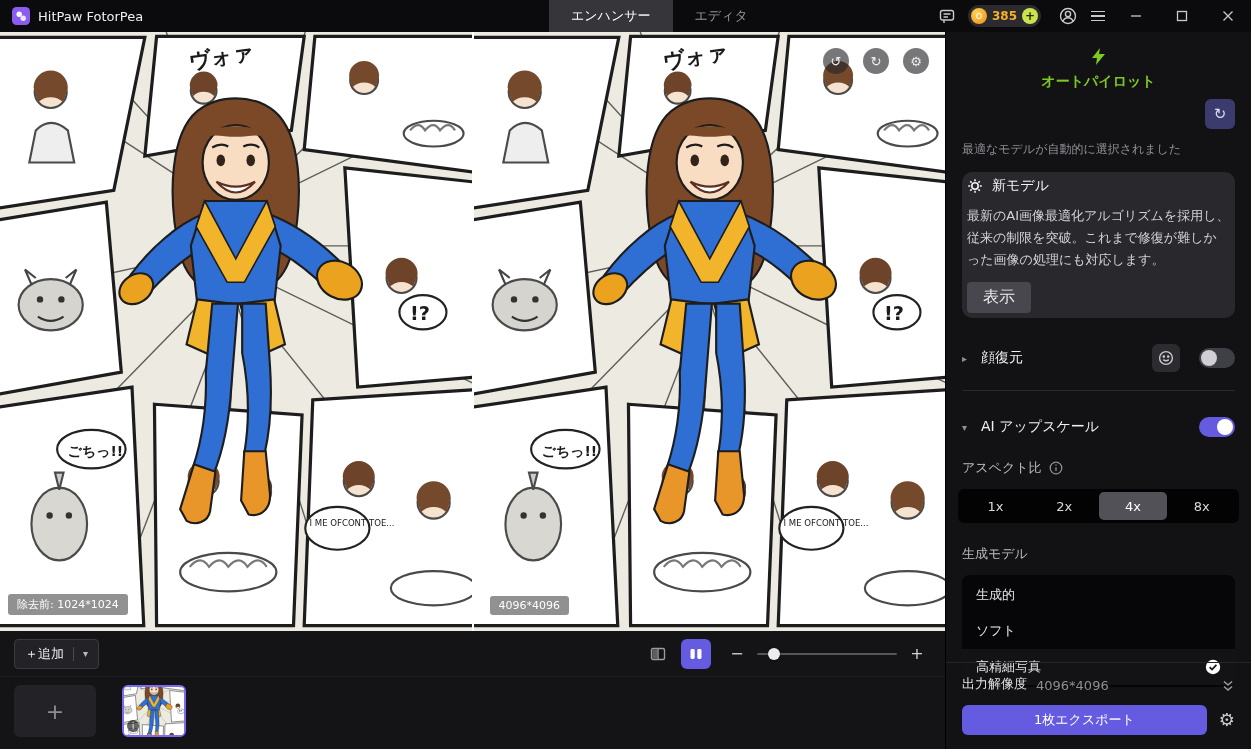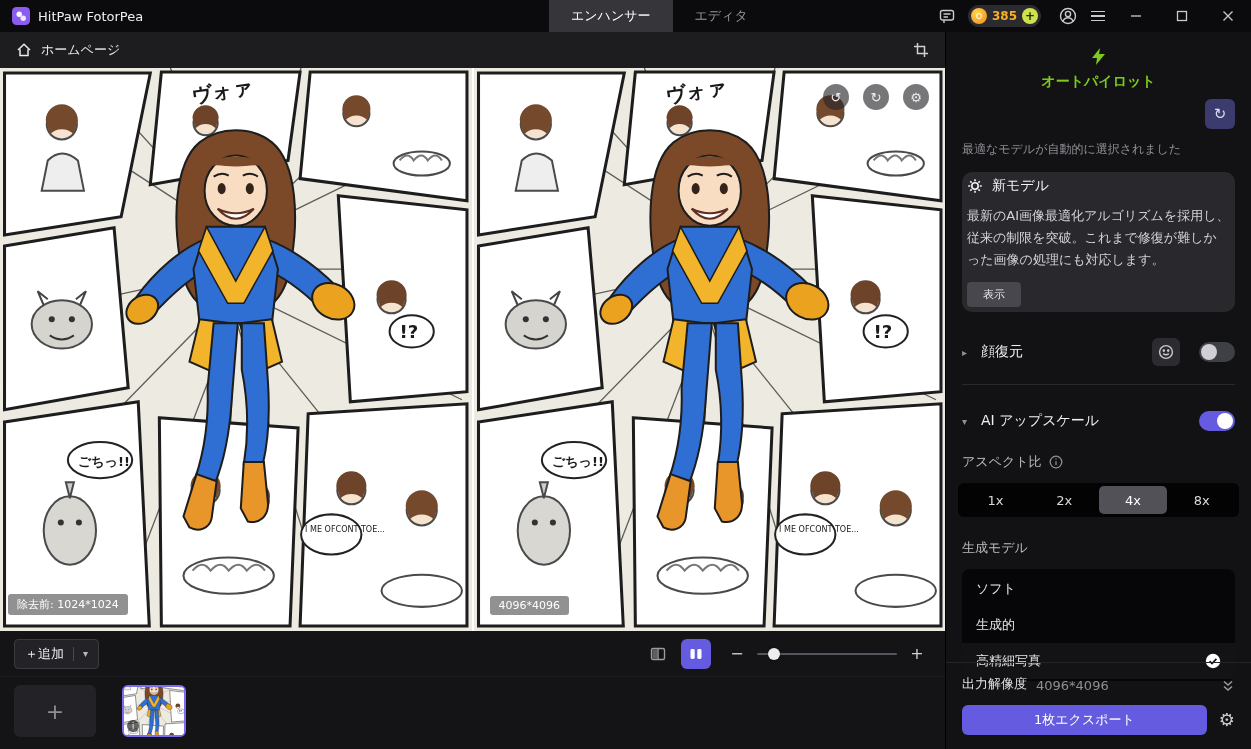--- a/index.html
+++ b/index.html
@@ -67,21 +67,21 @@
   
   .sidebar { flex:1; background:#121214; display:flex; flex-direction:column; border-left:1px solid #000; min-height:0; }
   .sb-scroll { flex:1; min-height:0; }
   .autopilot-row { display:flex; align-items:center; gap:8px; margin:16px 16px 0;flex-direction:column; }
   .autopilot-title { color:#7ec91e; font-size:14px; font-weight:600; }
   .refresh-btn { margin-left:auto; width:30px; height:30px; border-radius:6px; background:#3b3b6e; border:none; color:#dcdcf2; font-size:15px; cursor:pointer; display:flex; align-items:center; justify-content:center; }
   .autopilot-sub { margin:12px 16px 0; font-size:12px; color:#8e8e95; }
   .model-card { margin:14px 16px 0; background:#29292d; border-radius:10px; padding:5px; }
   .card-title-row { display:flex; align-items:center; gap:9px; color:#f2f2f4; font-size:14px; }
   .card-body { margin-top:10px; font-size:13px; line-height:1.68; color:#d2d2d7; }
-  .show-btn { margin-top:12px; background:#47474d; color:#ececef; border:none; border-radius:4px; padding:5px 16px; font-size:11px; cursor:pointer; }
+  .show-btn { margin-top:12px; background:#47474d; color:#ececef; border:none; border-radius:4px; padding:5px 16px; font-size:16px; cursor:pointer; }
   .section-row { display:flex; align-items:center; gap:9px; margin:26px 16px 0; cursor:pointer; }
   .tri { color:#8e8e95; font-size:10px; width:10px; }
   .sec-label { font-size:14px; color:#f0f0f3; }
   .smiley-btn { width:28px; height:28px; border-radius:6px; background:#2b2b30; border:none; color:#c9c9cf; display:flex; align-items:center; justify-content:center; cursor:pointer; margin-right:10px; }
   .toggle { width:36px; height:20px; border-radius:10px; background:#3f3f46; position:relative; cursor:pointer; flex:0 0 auto; }
   .toggle .knob { width:16px; height:16px; border-radius:50%; background:#cfcfd5; position:absolute; top:2px; left:2px; }
   .toggle.on { background:#655be0; }
   .toggle.on .knob { left:auto; right:2px; background:#ffffff; }
   .divider { height:1px; background:#28282d; margin:18px 16px 0; }
   .aspect-row { display:flex; align-items:center; gap:7px; margin:22px 16px 0; font-size:13px; color:#bcbcc3; }
@@ -262,35 +262,20 @@
             <path d="M1.5 1.5 L10.5 10.5 M10.5 1.5 L1.5 10.5" stroke="#c9c9ce" stroke-width="1.3"></path>
           </svg>
       </button>
     </div>
   </header>
 
   <div class="main">
 
     <div class="left-col">
 
-      <div class="breadcrumb">
-        <button class="home-link">
-          <svg width="16" height="16" viewBox="0 0 16 16" fill="none" stroke="#ececef" stroke-width="1.5">
-              <path d="M2 8 L8 2.2 L14 8"></path>
-              <path d="M4 7.2 V13.5 H12 V7.2"></path>
-            </svg>
-          <span>ホームページ</span>
-        </button>
-        <button class="crop-btn">
-          <svg width="16" height="16" viewBox="0 0 16 16" fill="none" stroke="#cfcfd4" stroke-width="1.5">
-              <path d="M4.5 1 V11.5 H15"></path>
-              <path d="M1 4.5 H11.5 V15"></path>
-            </svg>
-        </button>
-      </div>
 
       <div class="viewer">
         <div class="pane before">
           <svg class="art" viewBox="0 0 470 560" preserveAspectRatio="xMidYMid slice">
               <use href="#comic-art"></use>
             </svg>
           <span class="badge">除去前: 1024*1024</span>
         </div>
         <div class="pane after">
           <svg class="art" viewBox="0 0 470 560" preserveAspectRatio="xMidYMid slice">
@@ -412,24 +397,24 @@
           <div class="seg">1x</div>
           <div class="seg">2x</div>
           <div class="seg selected">4x</div>
           <div class="seg">8x</div>
         </div>
 
         <div class="gen-label">生成モデル</div>
 
         <div class="model-list">
           <div class="model-item">
+            <span>生成的</span>
+          </div>
+          <div class="model-item">
             <span>ソフト</span>
-          </div>
-          <div class="model-item">
-            <span>生成的</span>
           </div>
           <div class="model-item selected">
             <span>高精細写真</span>
             <span class="check-ic">
               <svg width="16" height="16" viewBox="0 0 16 16">
                   <circle cx="8" cy="8" r="7.2" fill="#ffffff"></circle>
                   <path d="M4.6 8.2 L7 10.5 L11.4 5.8" stroke="#141416" stroke-width="1.7" fill="none"></path>
                 </svg>
             </span>
           </div>

